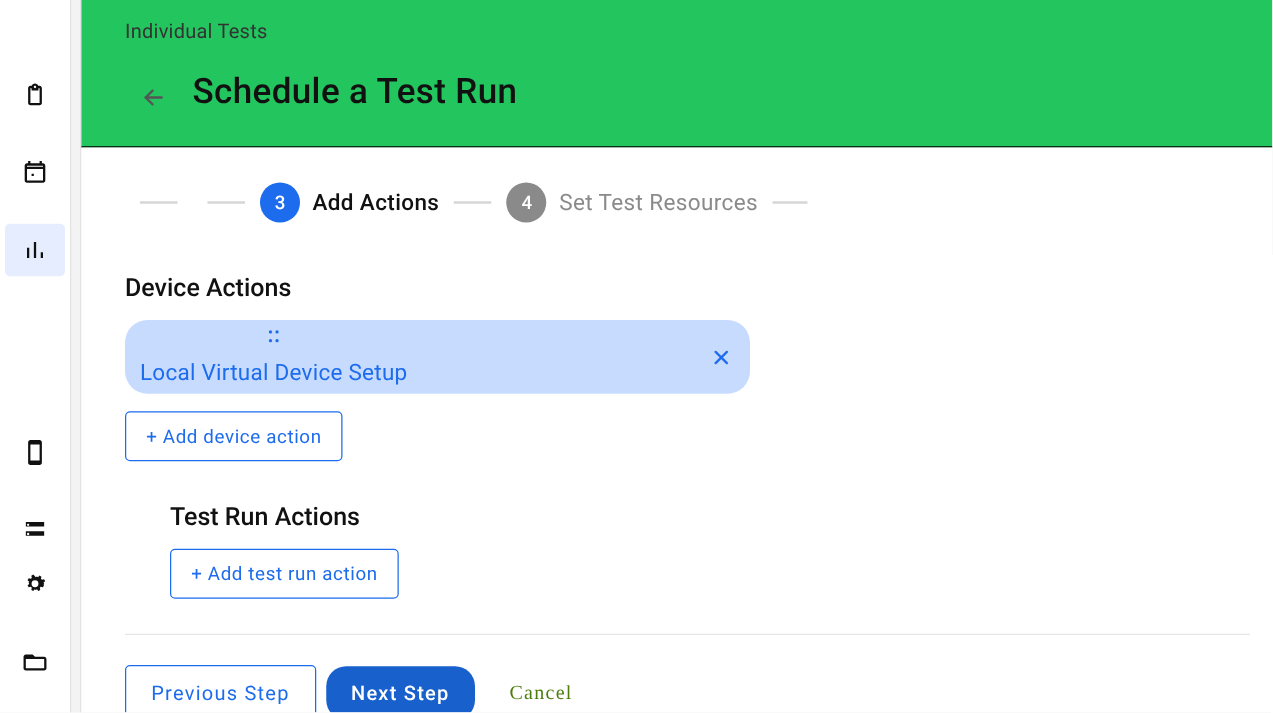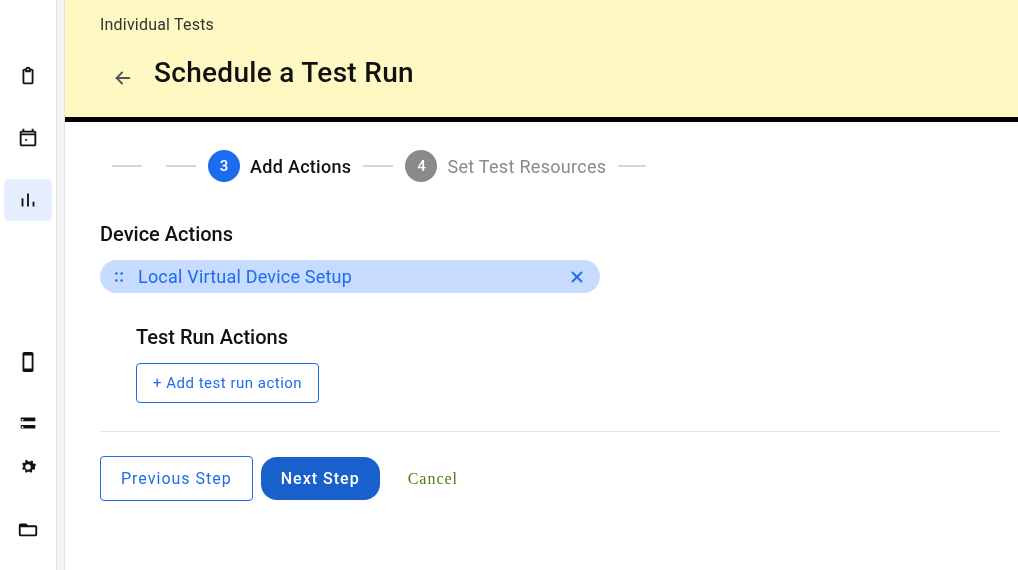--- a/index.html
+++ b/index.html
@@ -43,23 +43,23 @@
       border-right: 1px solid #e3e3e3;
     }
     .main {
       flex: 1;
       display: flex;
       flex-direction: column;
       height: 100%;
       overflow: hidden;
     }
     .header {
-      background: #fef9c3;
+      background: #22c55e;
       padding: 15px 30px 28px 35px;
-      border-bottom: 5px solid #000000;
+      border-bottom: 1px solid #000000;
     }
     .breadcrumb {
       font-size: 16px;
       color: #333;
       margin-bottom: 22px;
       letter-spacing: 0.2px;
     }
     .title-row {
       display: flex;
       align-items: flex-end;
@@ -132,21 +132,21 @@
       align-items: center;
       justify-content: space-between;
       background: #c7dbff;
       color: #1d6ced;
       border-radius: 18px;
       padding: 6px 14px 6px 12px;
       width: 500px;
       margin-bottom: 14px;
       cursor: pointer;
     }
-    .chip-left { display: flex; align-items: center; gap: 12px; }
+    .chip-left { display: flex; align-items: center; gap: 12px; flex-direction: column; }
     .drag-handle { display: flex; align-items: center; justify-content: center; color: #1d6ced; }
     .drag-handle svg { width: 14px; height: 14px; }
     .chip-text { font-size: 18px; letter-spacing: 0.2px; }
     .chip-close { cursor: pointer; display: flex; align-items: center; color: #1d6ced; }
     .chip-close svg { width: 18px; height: 18px; }
     .outline-btn {
       border: 1.5px solid #1d6ced;
       color: #1d6ced;
       background: #fff;
       border-radius: 4px;
@@ -267,20 +267,21 @@
           </div>
           <div class="chip-text">Local Virtual Device Setup</div>
         </div>
         <div class="chip-close">
           <svg viewBox="0 0 24 24" fill="none" stroke="currentColor" stroke-width="2.5" stroke-linecap="round">
               <line x1="18" y1="6" x2="6" y2="18"></line>
               <line x1="6" y1="6" x2="18" y2="18"></line>
             </svg>
         </div>
       </div>
+      <div class="outline-btn">+ Add device action</div>
     </div>
 
     <div class="section">
       <div class="section-title">Test Run Actions</div>
       <div class="outline-btn">+ Add test run action</div>
     </div>
 
     <div class="hr"></div>
 
     <div class="button-row">

